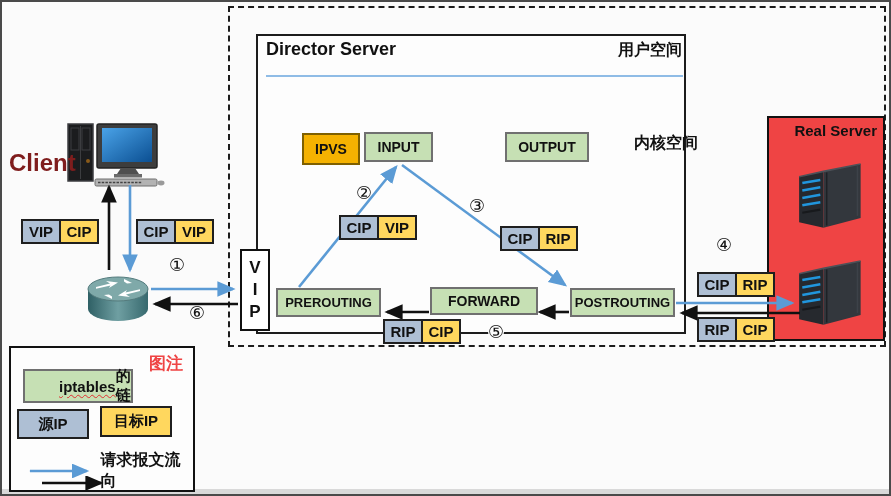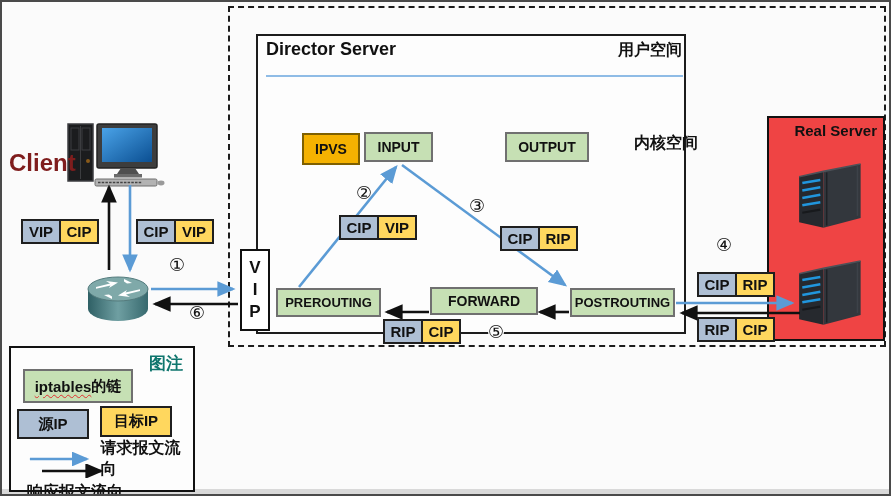--- a/index.html
+++ b/index.html
@@ -22,30 +22,30 @@
           font-size:17px;line-height:1.3;color:#111;}
   .pair{display:flex;z-index:6;}
   .pair span{width:40px;height:25px;display:flex;align-items:center;justify-content:center;
              font-size:15px;font-weight:bold;color:#111;border:2px solid #1f1f1f;box-sizing:border-box;}
   .pair .src{background:#AEBFD4;}
   .pair .dst{background:#FFD75E;margin-left:-2px;}
   .stepnum{font-size:18px;color:#111;z-index:7;line-height:1;}
   .stepnum.onborder{background:#fdfdfd;border-radius:50%;}
   .client-label{left:7px;top:147px;font-size:24px;font-weight:bold;color:#7f1d1d;z-index:3;}
   .legend-box{left:7px;top:344px;width:186px;height:146px;border:2px solid #111;background:#fdfdfd;z-index:3;}
-  .legend-title{position:absolute;right:10px;top:4px;font-size:17px;font-weight:bold;color:#0f766e;}
+  .legend-title{position:absolute;right:10px;top:4px;font-size:17px;font-weight:bold;color:#ef4444;}
   .legend-chain{position:absolute;left:12px;top:21px;width:106px;height:30px;background:#C6E0B4;border:2px solid #707070;
                 display:flex;align-items:center;justify-content:center;font-size:15px;font-weight:bold;color:#111;}
   .misspell{text-decoration-line:underline;text-decoration-style:wavy;text-decoration-color:#e03030;
-            text-decoration-thickness:1px;text-underline-offset:2px;}
+            text-decoration-thickness:1px;text-underline-offset:2px;padding-left:34px;}
   .legend-src{position:absolute;left:6px;top:61px;width:68px;height:26px;background:#AEBFD4;border:2px solid #1f1f1f;
               display:flex;align-items:center;justify-content:center;font-size:15px;font-weight:bold;color:#111;text-align:center;}
   .legend-dst{position:absolute;left:89px;top:58px;width:68px;height:27px;background:#FFD75E;border:2px solid #1f1f1f;
               display:flex;align-items:center;justify-content:center;font-size:15px;font-weight:bold;color:#111;}
-  .legend-row{position:absolute;left:16px;display:flex;align-items:center;gap:4px;}
+  .legend-row{position:absolute;left:16px;display:flex;align-items:center;gap:4px;margin-top:12px;}
   .legend-row .txt{font-size:16px;font-weight:bold;color:#111;}
   svg.overlay{position:absolute;left:0;top:0;width:887px;height:492px;z-index:4;pointer-events:none;}
   .icon{z-index:3;}
 </style>
 </head>
 <body>
 
 <div class="canvas">
 
   <div class="abs bottom-strip"></div>

